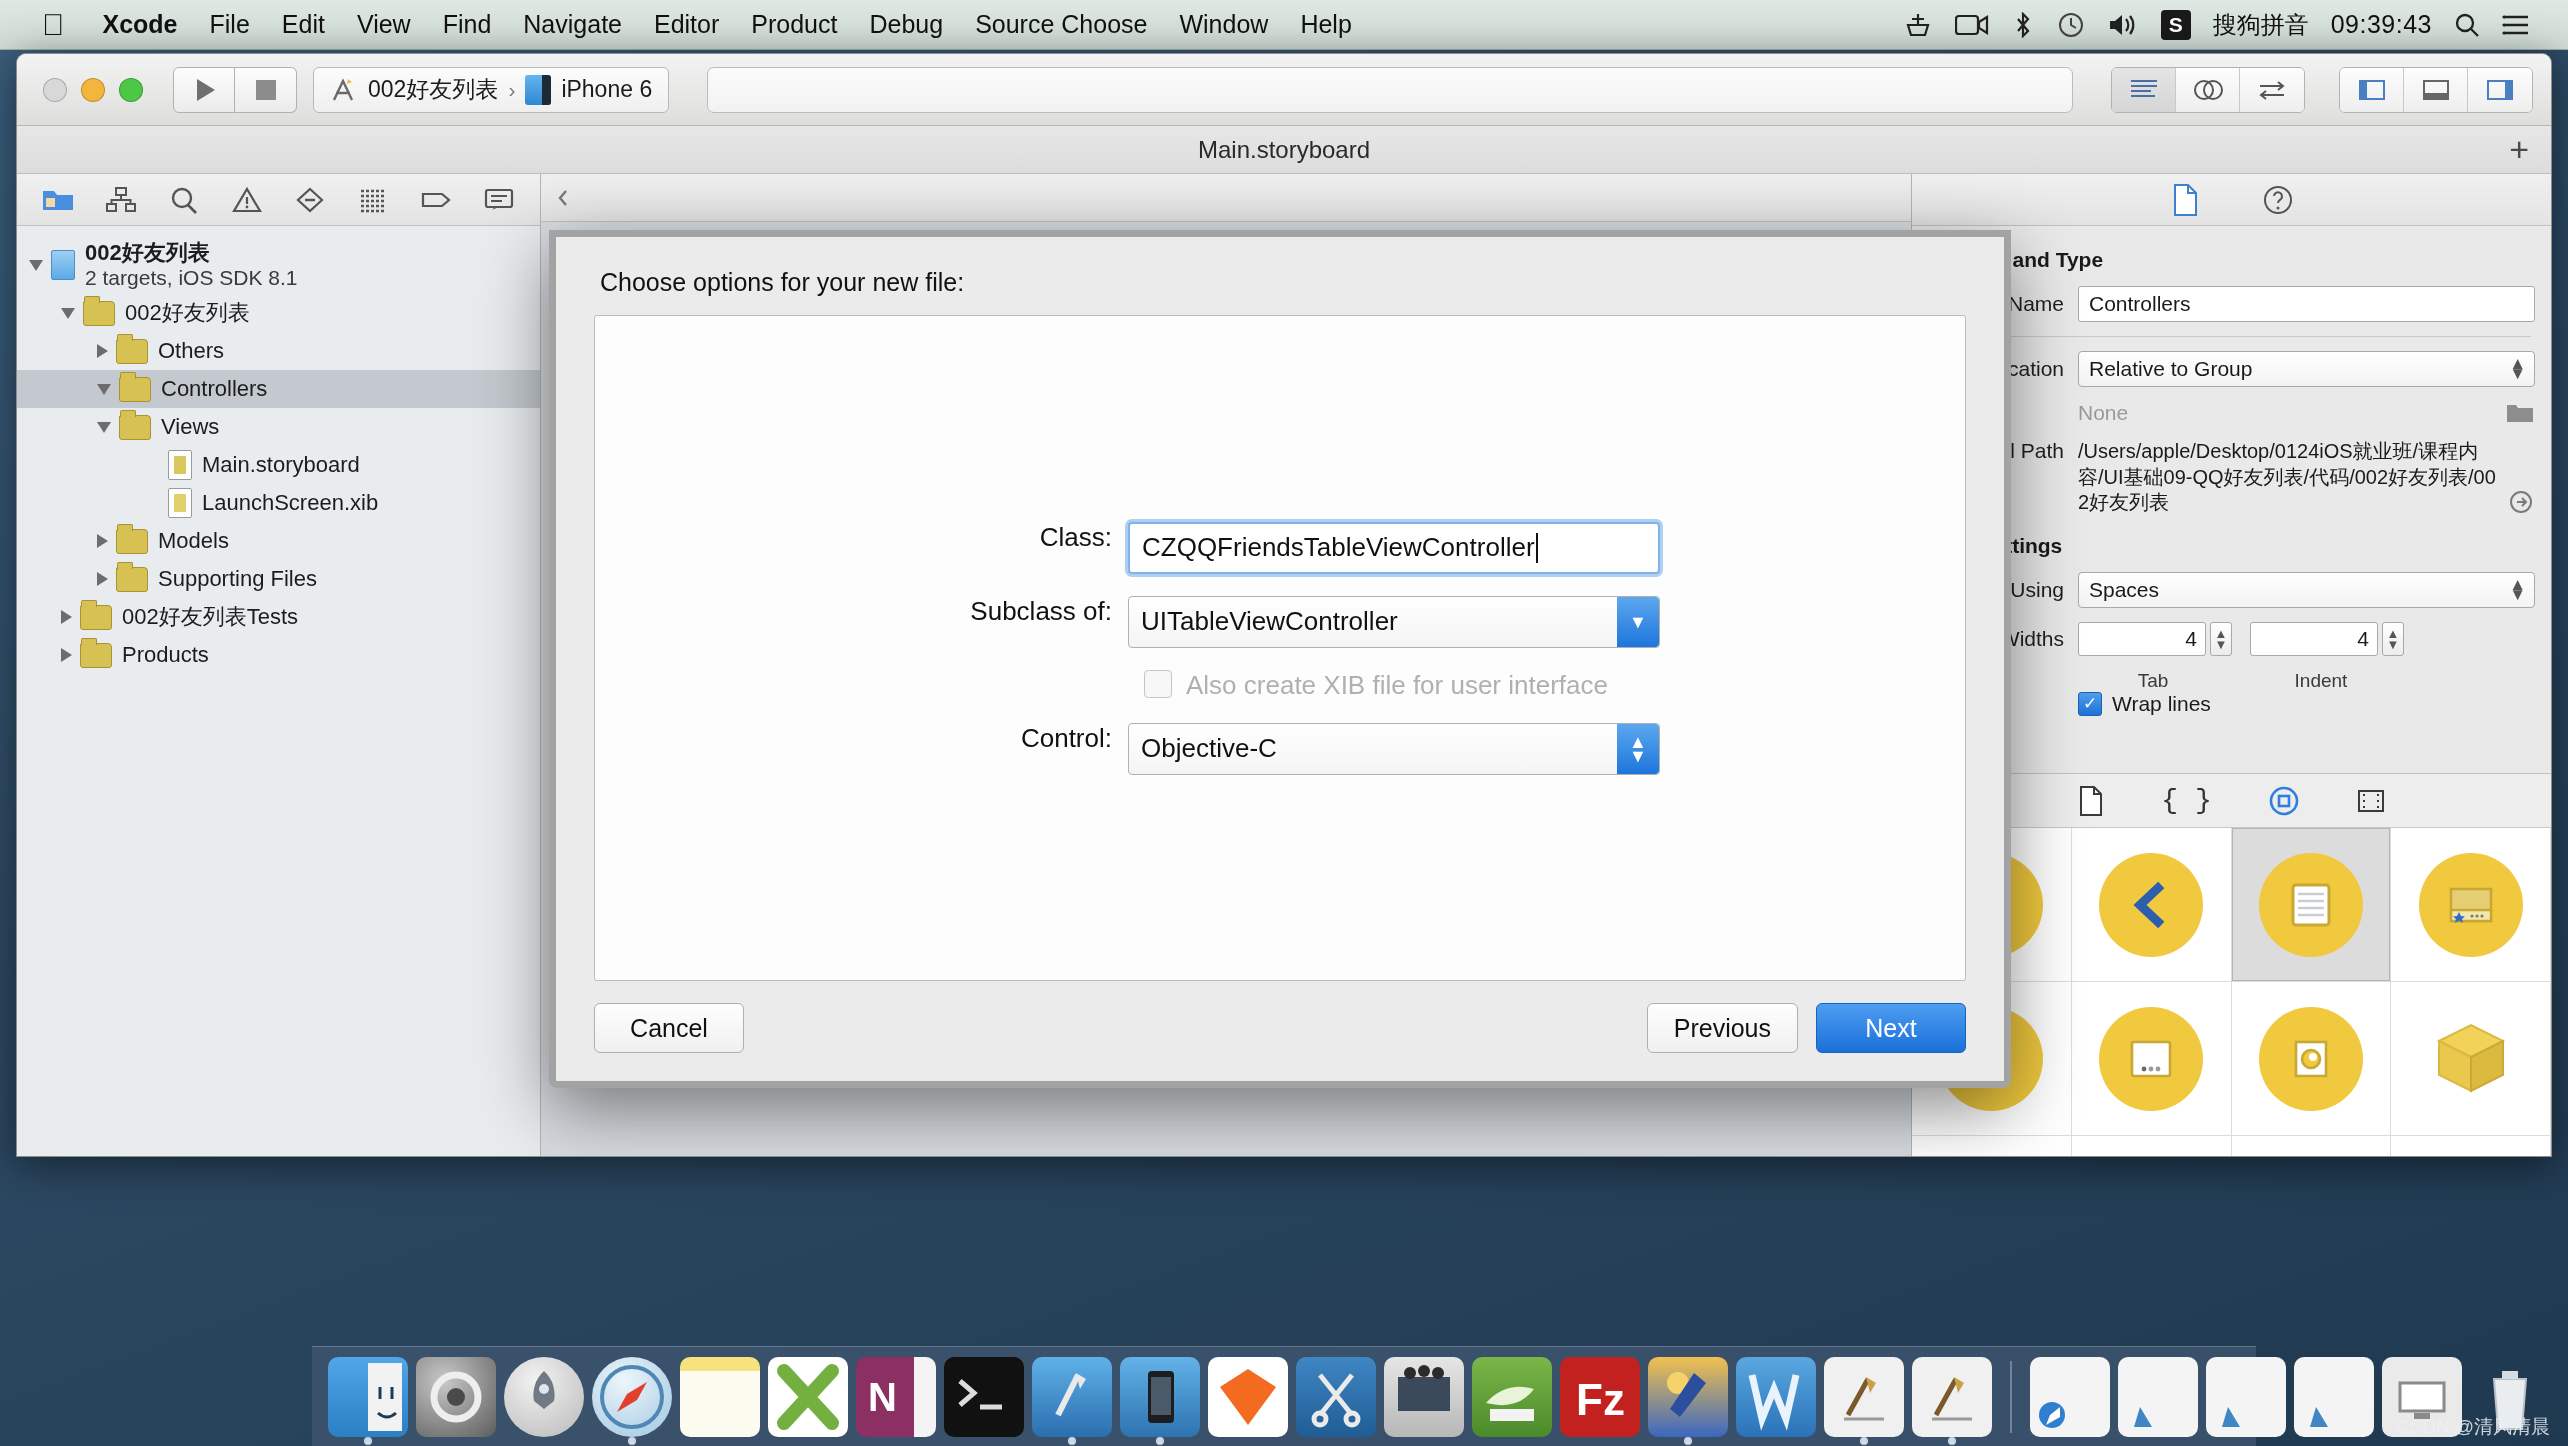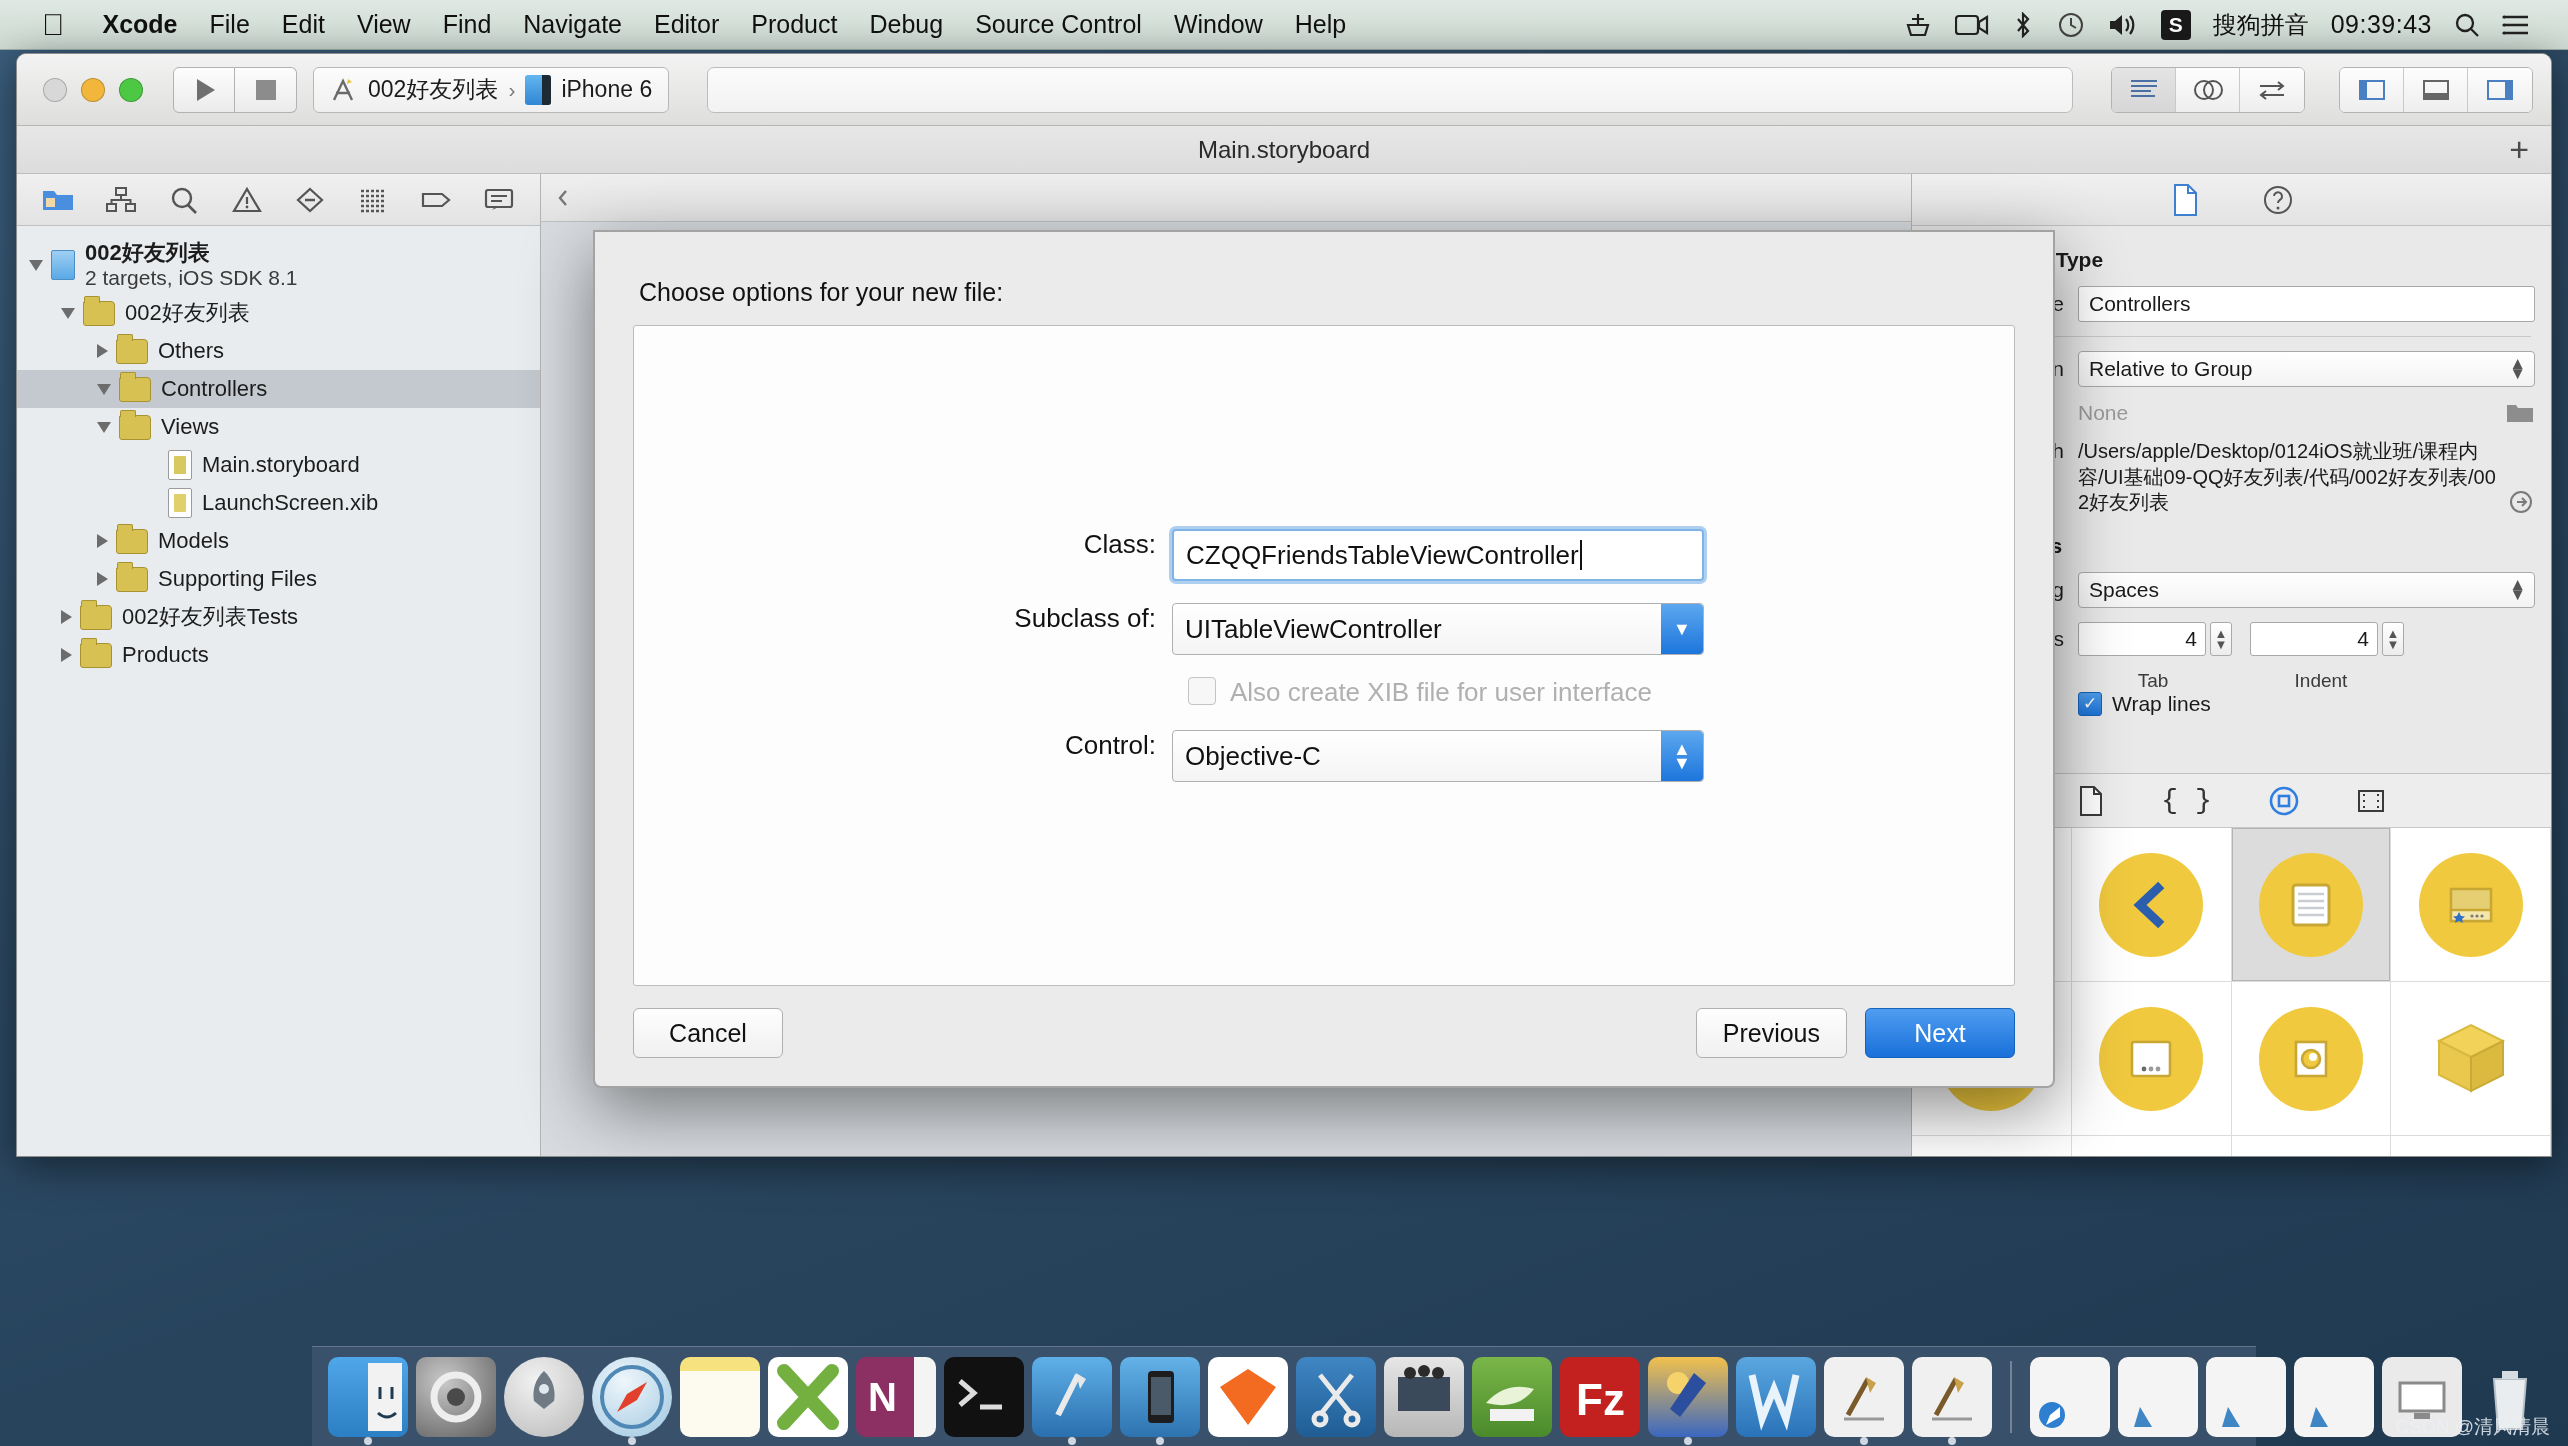--- a/index.html
+++ b/index.html
@@ -215,25 +215,25 @@
   .lib-text { font-size: 36px; font-weight: 500; }
   .lib-text.blue { color: #2f7fe0; }
   #lib-footer {
     height: 54px; border-top: 1px solid #c2c2c2; background: linear-gradient(180deg,#ededed,#e0e0e0);
     display: flex; align-items: center; gap: 14px; padding: 0 14px;
   }
 
   
   #sheet-scrim { position: absolute; inset: 0; }
   #sheet {
-    position: absolute; left: 576px; top: 176px; width: 1462px; height: 858px;
-    background: #ebebeb; border: 2px solid #a3a3a3;
+    position: absolute; left: 532px; top: 176px; width: 1462px; height: 858px;
+    background: #ebebeb; border: 7px solid #a3a3a3;
     border-radius: 0 0 8px 8px;
     box-shadow: 0 22px 70px rgba(0,0,0,.45);
-    display: flex; flex-direction: column; padding: 36px 38px 28px 38px;
+    display: flex; flex-direction: column; padding: 21px 38px 28px 38px;
   }
   #sheet-title { font-size: 25px; color: #111; margin: 10px 0 18px 6px; }
   #sheet-panel {
     flex: 1; background: #fdfdfd; border: 1px solid #bcbcbc; border-radius: 3px;
     display: flex; align-items: center; justify-content: center;
   }
   #sheet-form { width: 700px; margin-left: 60px; }
   .srow { display: flex; margin-bottom: 22px; }
   .slabel { width: 168px; text-align: right; padding-right: 16px; font-size: 26px; color: #111; flex: none; }
   .sfield {
@@ -294,21 +294,21 @@
   <span class="apple"></span>
   <span class="menu-item bold">Xcode</span>
   <span class="menu-item">File</span>
   <span class="menu-item">Edit</span>
   <span class="menu-item">View</span>
   <span class="menu-item">Find</span>
   <span class="menu-item">Navigate</span>
   <span class="menu-item">Editor</span>
   <span class="menu-item">Product</span>
   <span class="menu-item">Debug</span>
-  <span class="menu-item">Source Control</span>
+  <span class="menu-item">Source Choose</span>
   <span class="menu-item">Window</span>
   <span class="menu-item">Help</span>
 
   <div id="menubar-right">
     <span class="status-icon">
       <svg width="30" height="26" viewBox="0 0 30 26">
           <path d="M15 2v10M9 7h12M5 13h20l-3 10H8z" stroke="#222" stroke-width="2.2" fill="none"></path>
         </svg>
     </span>
     <span class="status-icon">

